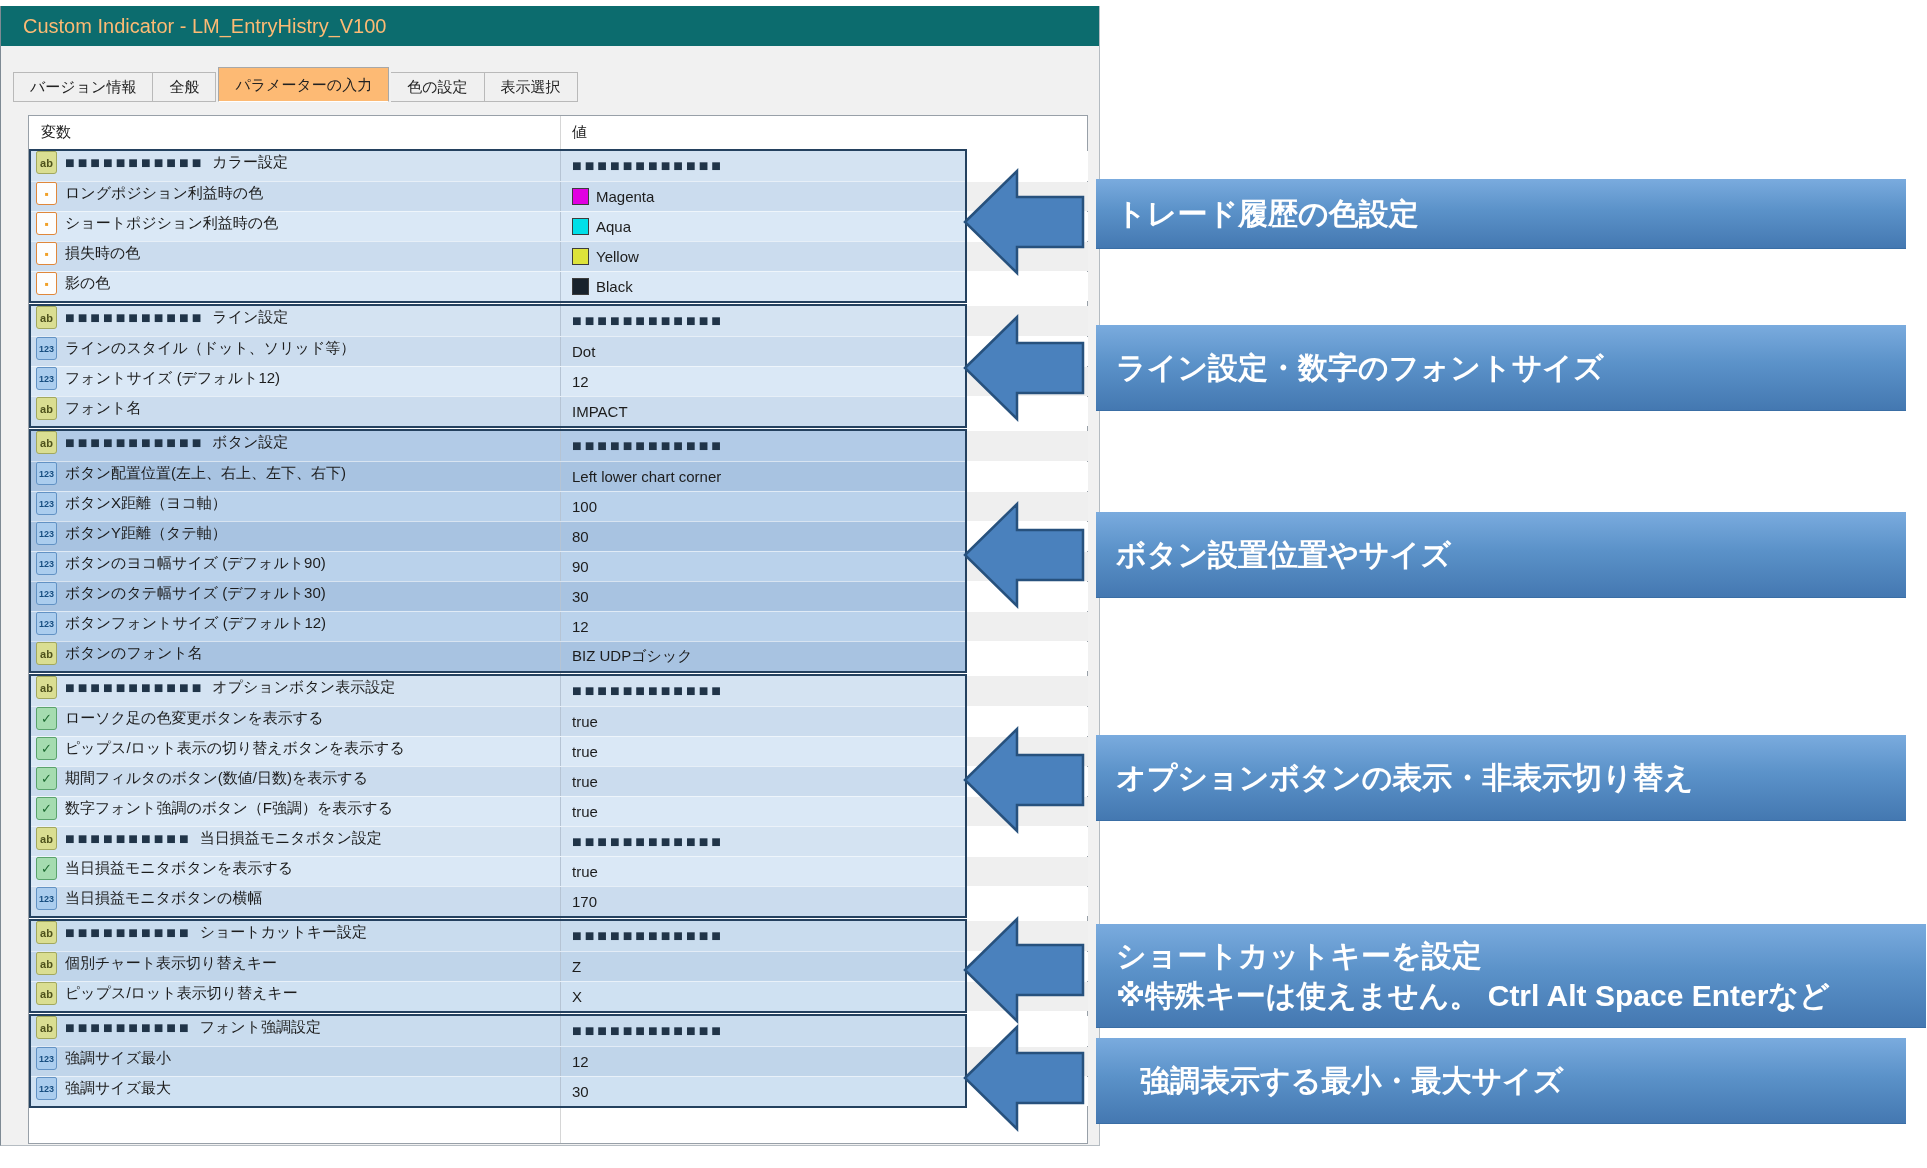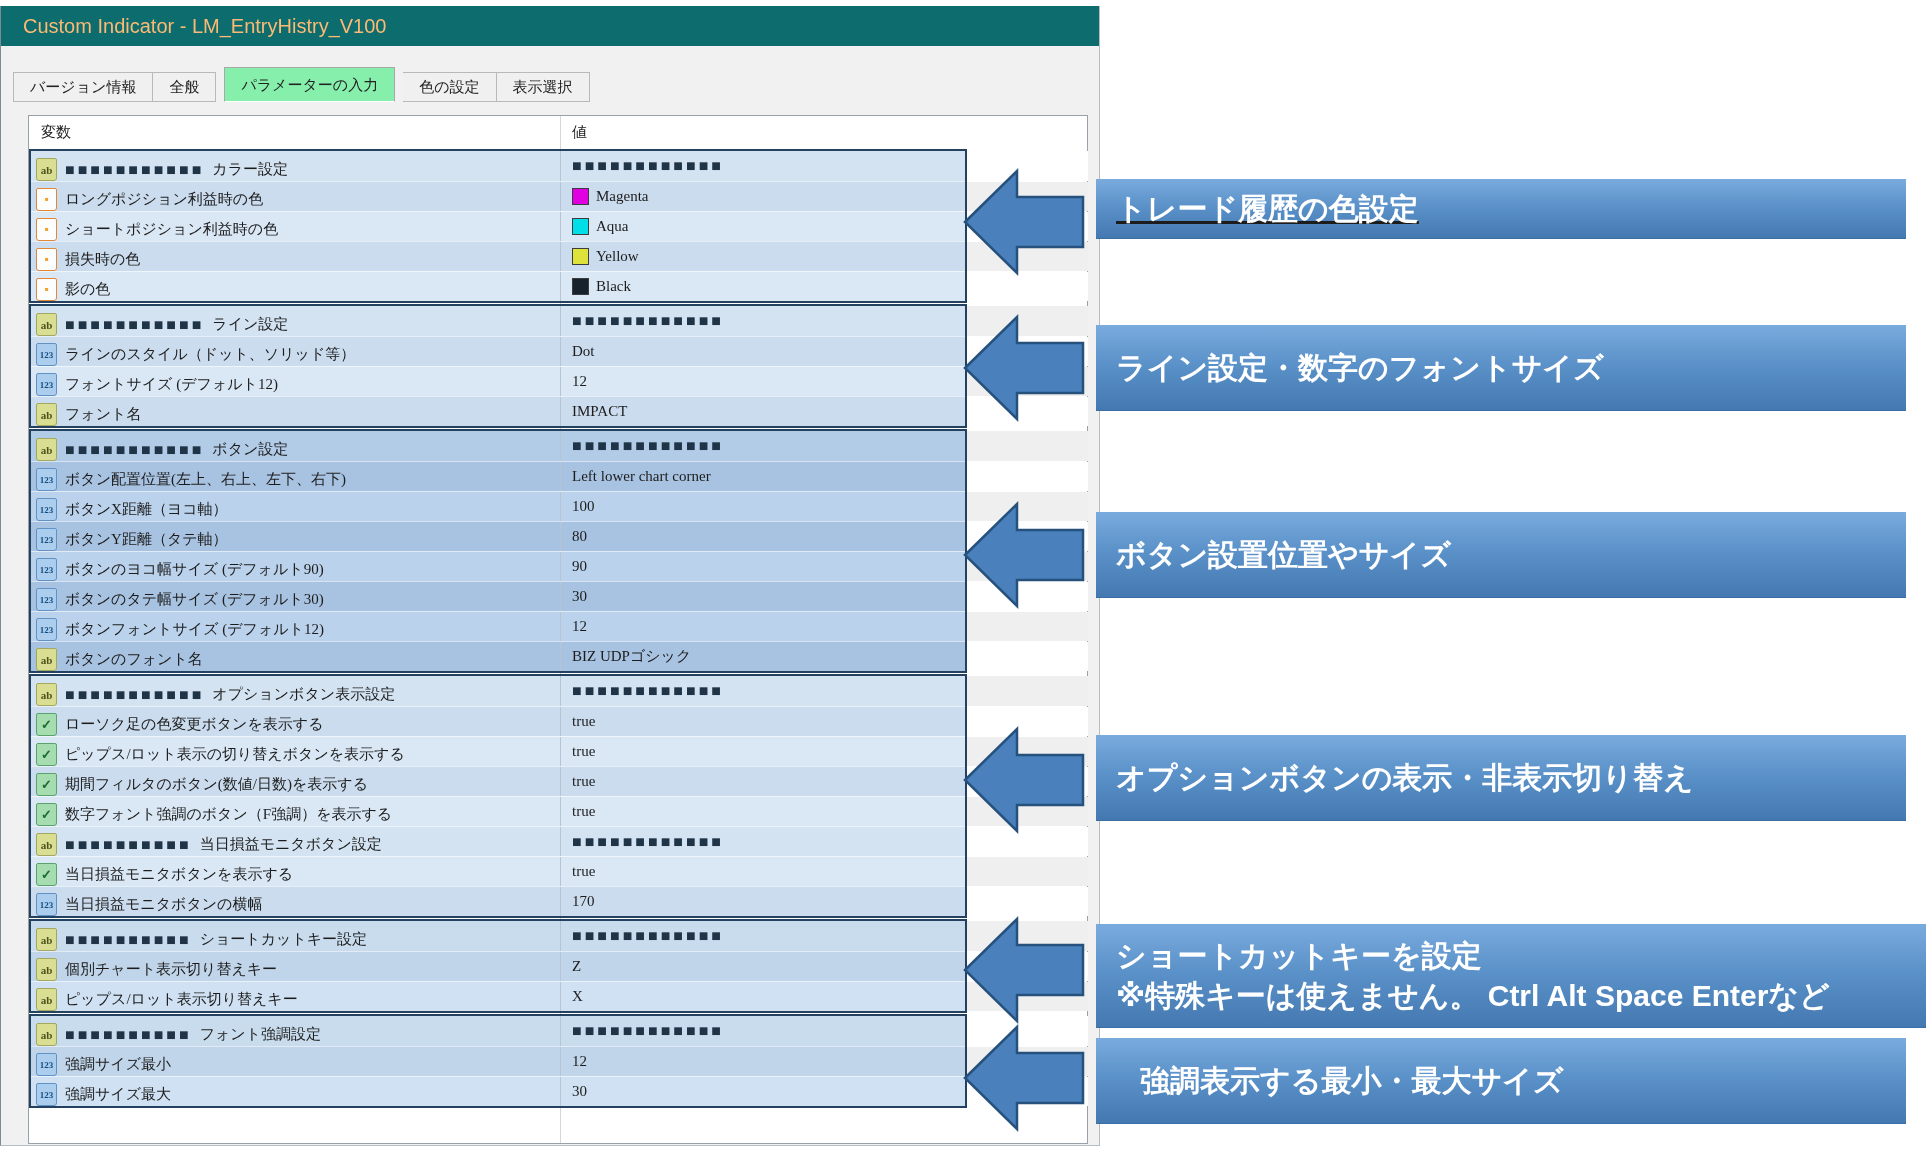--- a/index.html
+++ b/index.html
@@ -11,33 +11,33 @@
   
   .dialog{position:absolute;left:0;top:6px;width:1100px;height:1140px;background:#f1f1f1;
     border-left:1px solid #7e8a94;border-right:1px solid #b5bcc2;border-bottom:1px solid #b5bcc2;box-sizing:border-box;}
   .titlebar{height:40px;background:#0c6c6e;display:flex;align-items:center;padding-left:22px;}
   .titlebar span{color:#fdba74;font-size:20px;}
   
   .tabbar{position:absolute;left:12px;top:62px;display:flex;align-items:flex-end;height:34px;}
   .tab{height:28px;line-height:28px;padding:0 16px;font-size:15px;background:#f0f0f0;
     border:1px solid #b9b9b9;border-left-width:0;color:#222;}
   .tab:first-child{border-left-width:1px;}
-  .tab.active{background:#86efac;height:33px;line-height:33px;border:1px solid #a8a8a8;
-    border-bottom-color:#ffffff;position:relative;z-index:3;margin:0 8px;}
+  .tab.active{background:#fdba74;height:33px;line-height:33px;border:1px solid #a8a8a8;
+    border-bottom-color:#ffffff;position:relative;z-index:3;margin:0 2px;}
   
   .ptable{position:absolute;left:27px;top:109px;width:1060px;height:1029px;background:#ffffff;
     border:1px solid #98a0a8;box-sizing:border-box;}
   .col-divider{position:absolute;left:531px;top:0;bottom:0;width:1px;background:#d6d6d6;z-index:0;}
   .thead{position:relative;height:33px;z-index:1;}
   .th-name{position:absolute;left:12px;top:7px;font-size:15px;}
   .th-value{position:absolute;left:543px;top:7px;font-size:15px;}
   .sections{position:relative;z-index:1;}
   .section{width:938px;border:2px solid #24415f;box-sizing:border-box;background:#fff;}
   .section + .section{margin-top:1px;}
-  .prow{height:30px;display:flex;align-items:flex-end;box-sizing:border-box;position:relative;font-family:Liberation Serif, serif;}
+  .prow{height:30px;display:flex;align-items:flex-start;box-sizing:border-box;position:relative;}
   .prow + .prow{border-top:1px solid rgba(255,255,255,.55);}
   
   .prow::after{content:"";position:absolute;left:calc(100% + 2px);top:0;width:121px;height:100%;}
   .prow.geven::after{background:#ffffff;}
   .prow.godd::after{background:#efefef;}
   
   .tone-light .phead{background:#d4e3f2;}
   .tone-light .alt-a{background:#cbdcee;}
   .tone-light .alt-b{background:#dae8f6;}
   .tone-dark .phead{background:#b2cbe7;}
@@ -390,21 +390,21 @@
             </div>
           </div>
         </div>
       </div>
   </div>
 </div>
 
 <div class="arrow" style="left: 963px; top: 168px;"><svg width="122" height="108" viewBox="0 0 122 108">
       <polygon points="2,54 54,3 54,29 120,29 120,79 54,79 54,105" fill="#4a81bd" stroke="#27517d" stroke-width="2.5" stroke-linejoin="miter"></polygon>
     </svg></div>
-<div class="callout" style="left: 1096px; top: 179px; width: 810px; height: 60px; text-decoration: underline;">
+<div class="callout" style="left: 1096px; top: 179px; width: 810px; height: 70px;">
     <div class="cline">トレード履歴の色設定</div>
   </div>
 <div class="arrow" style="left: 963px; top: 314px;"><svg width="122" height="108" viewBox="0 0 122 108">
       <polygon points="2,54 54,3 54,29 120,29 120,79 54,79 54,105" fill="#4a81bd" stroke="#27517d" stroke-width="2.5" stroke-linejoin="miter"></polygon>
     </svg></div>
 <div class="callout" style="left: 1096px; top: 325px; width: 810px; height: 86px;">
     <div class="cline">ライン設定・数字のフォントサイズ</div>
   </div>
 <div class="arrow" style="left: 963px; top: 501px;"><svg width="122" height="108" viewBox="0 0 122 108">
       <polygon points="2,54 54,3 54,29 120,29 120,79 54,79 54,105" fill="#4a81bd" stroke="#27517d" stroke-width="2.5" stroke-linejoin="miter"></polygon>

